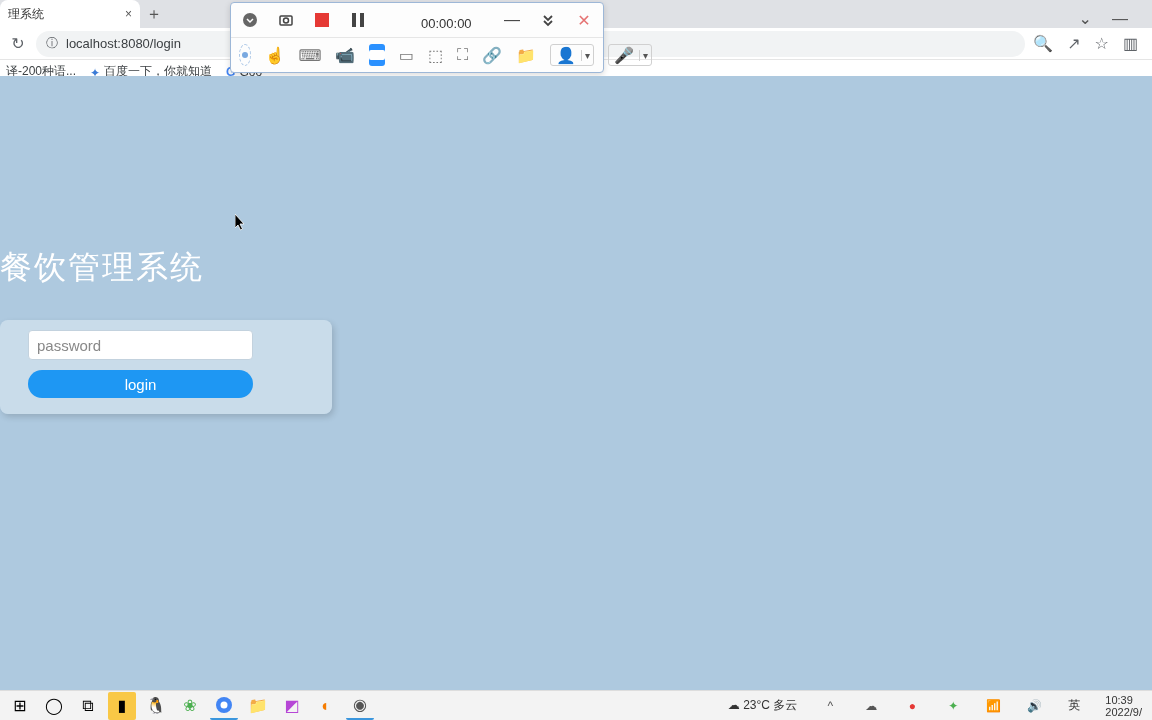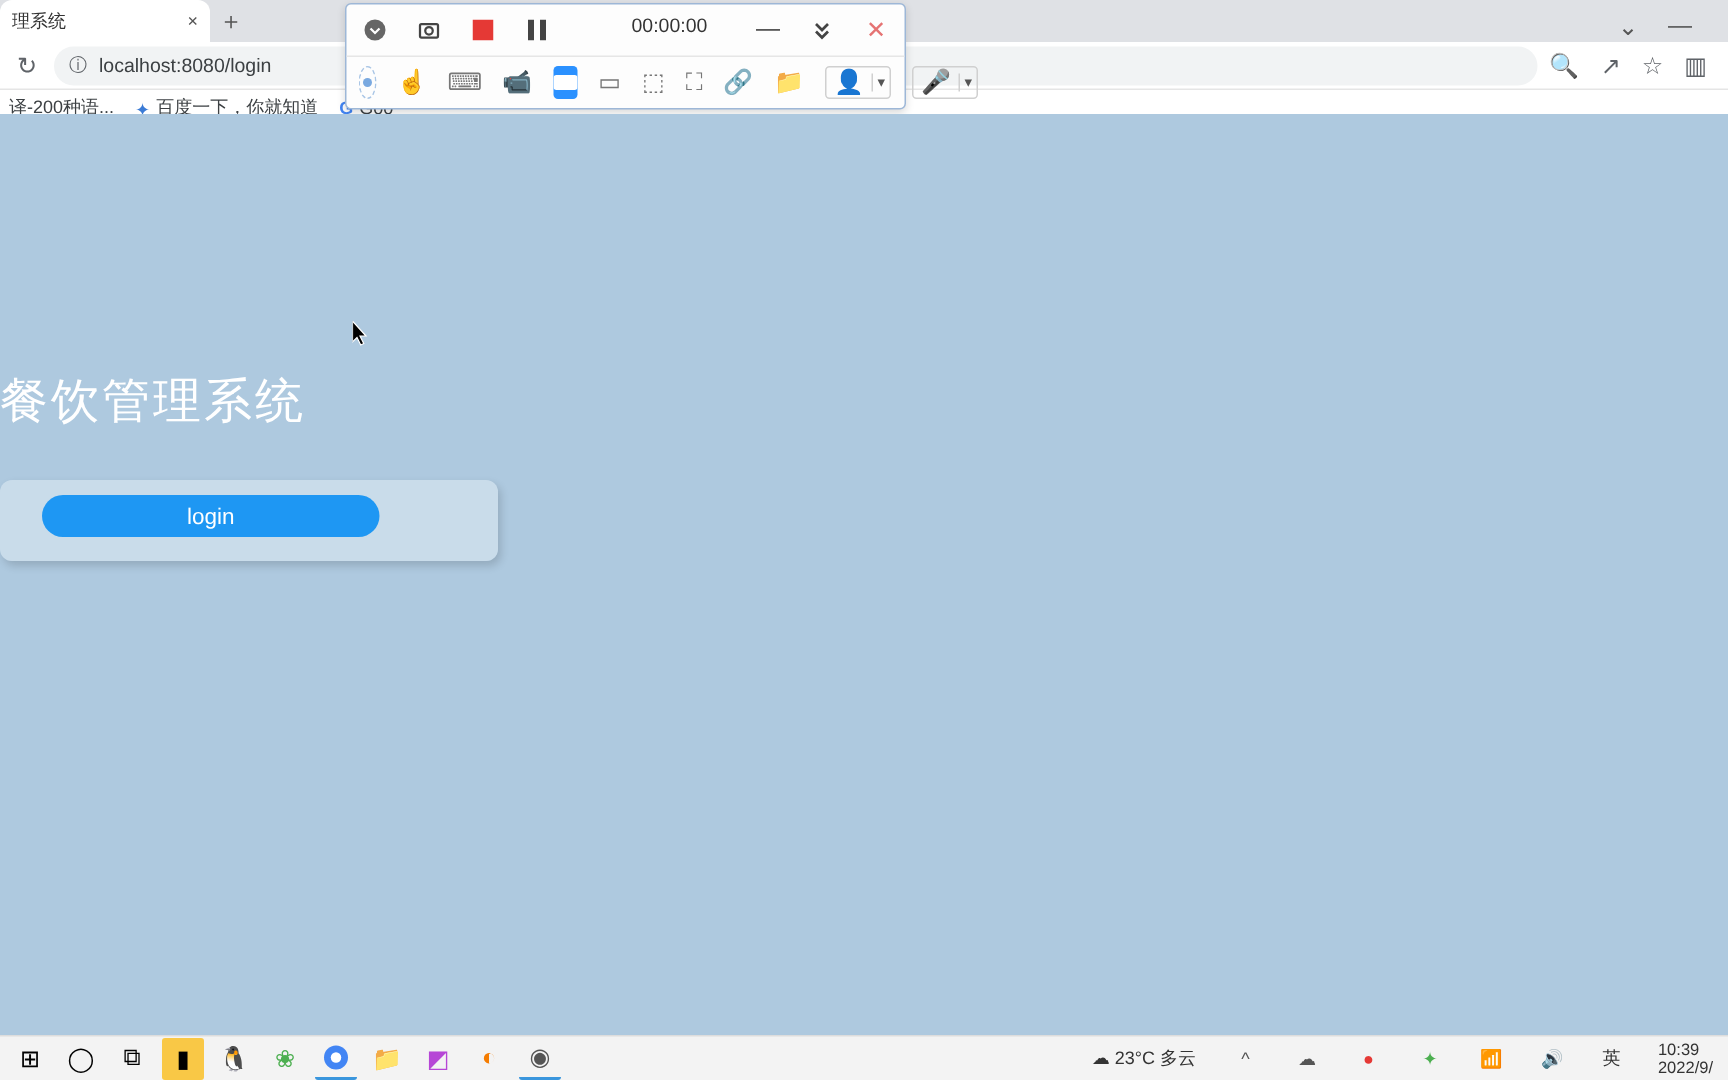--- a/index.html
+++ b/index.html
@@ -18,21 +18,21 @@
 .addr-bar .nav-icon { color: #5f6368; width: 20px; height: 20px; display:flex; align-items:center; justify-content:center; cursor:pointer; }
 .url-field { flex: 1; height: 26px; background: #f1f3f4; border-radius: 14px; display: flex; align-items: center; padding: 0 10px; font-size: 13px; color: #3c4043; gap: 8px; }
 .url-field .info { color: #5f6368; font-size: 12px; }
 .right-icons { display: flex; gap: 14px; align-items: center; color: #5f6368; padding-right: 6px; }
 
 .bm-bar { height: 24px; background: #fff; display: flex; align-items: center; padding: 0 6px; gap: 14px; font-size: 12px; color: #3c4043; border-bottom: 1px solid #e5e5e5; }
 .bm { display: flex; align-items: flex-end; gap: 4px; cursor: pointer; }
 
 
 .recorder { position: absolute; left: 230px; top: 2px; width: 374px; background: #fdfdfd; border: 1px solid #9db7d7; border-radius: 4px; box-shadow: 0 2px 6px rgba(0,0,0,0.15); }
-.rec-row { display: flex; align-items: flex-start; padding: 6px 8px; gap: 14px; }
+.rec-row { display: flex; align-items: flex-end; padding: 6px 8px; gap: 14px; }
 .rec-row.top { border-bottom: 1px solid #e6e6e6; }
 .rec-btn { width: 22px; height: 22px; display:flex; align-items:center; justify-content:center; cursor:pointer; color:#444; border-radius:3px; }
 .rec-btn.active { background:#2b91ff; color:#fff; }
 .timer { font-size: 13px; color: #333; margin-left: 38px; }
 .spacer { flex: 1; }
 .rec-close { color: #e57373; }
 .pill { width: 22px; height: 22px; display:flex; align-items:center; justify-content:center; color:#777; cursor:pointer; }
 .split { display:flex; align-items:center; border:1px solid #d0d0d0; border-radius:3px; height:22px; }
 .split .p { padding:0 5px; color:#555; display:flex; align-items:center; }
 .split .caret { border-left:1px solid #d0d0d0; padding:0 3px; font-size:10px; color:#555; }
@@ -162,20 +162,21 @@
     <div class="split">
         <span class="p">🎤</span>
         <span class="caret">▾</span>
       </div>
   </div>
 </div>
 
 <div class="viewport">
   <div class="page-title">餐饮管理系统</div>
   <div class="login-card">
+    <input class="login-input" type="password" placeholder="password" style="">
     <button class="login-btn">login</button>
   </div>
 </div>
 
 <div class="cursor">
   <svg viewBox="0 0 12 18">
       <path d="M0 0 L0 14 L3 11 L5.5 16 L7.5 15 L5 10 L9 10 Z" fill="#000" stroke="#fff" stroke-width="0.8"></path>
     </svg>
 </div>
 

